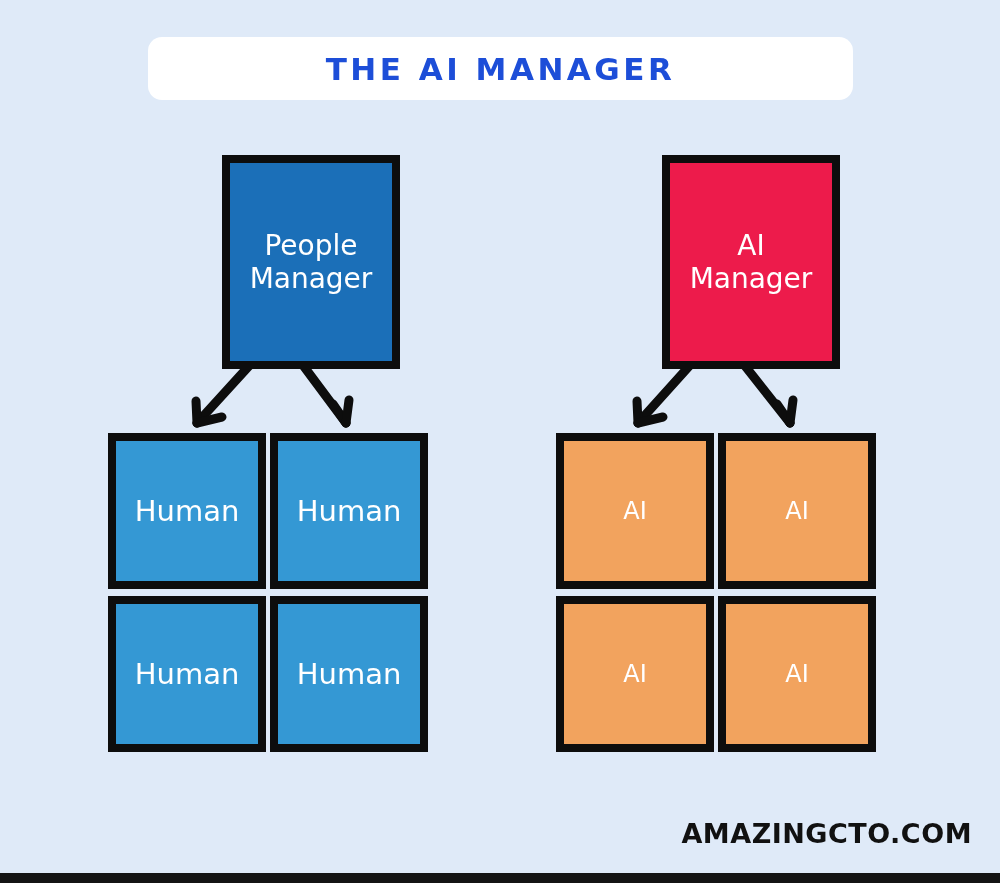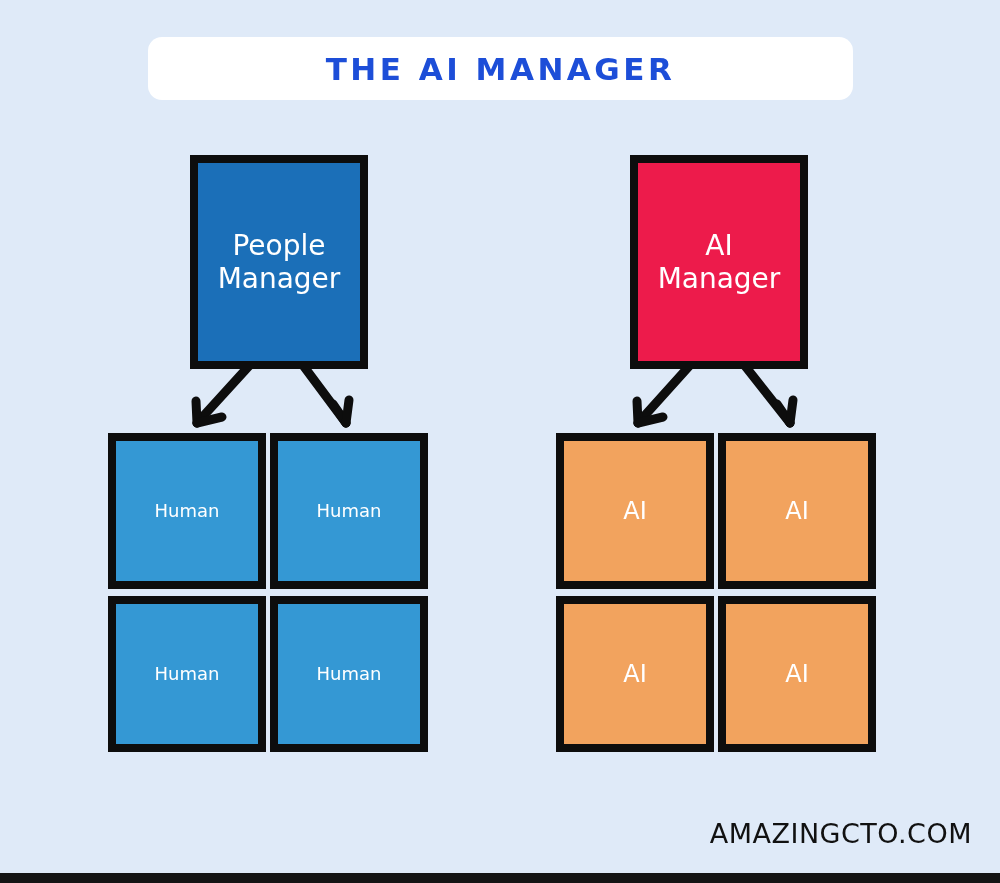--- a/index.html
+++ b/index.html
@@ -57,36 +57,37 @@
   }
   .node-label {
     display: block;
     white-space: pre-line;
   }
 
   .manager {
     width: 178px;
     height: 214px;
     font-size: 28px;
+    margin-left: 32px;
   }
   #node-people-manager {
     left: 190px;
     top: 155px;
     background: #1b6fb8;
   }
   #node-ai-manager {
     left: 630px;
     top: 155px;
     background: #ed1b4b;
   }
 
   .leaf {
     width: 158px;
     height: 156px;
-    font-size: 18px;
+    font-size: 29px;
   }
   .leaf-human { background: #3498d4; }
   .leaf-ai    { background: #f2a35e; font-size: 24px; }
 
   
   #node-human-1 { left: 108px; top: 433px; }
   #node-human-2 { left: 270px; top: 433px; }
   #node-human-3 { left: 108px; top: 596px; }
   #node-human-4 { left: 270px; top: 596px; }
 
@@ -106,21 +107,21 @@
     pointer-events: none;
   }
 
   
   #footer-text {
     position: absolute;
     right: 28px;
     top: 818px;
     font-family: "DejaVu Sans", sans-serif;
     font-size: 27px;
-    font-weight: normal;
+    font-weight: bold;
     letter-spacing: 0.5px;
     color: #111111;
     white-space: nowrap;
   }
 
   #bottom-bar {
     position: absolute;
     left: 0;
     top: 873px;
     width: 1000px;

